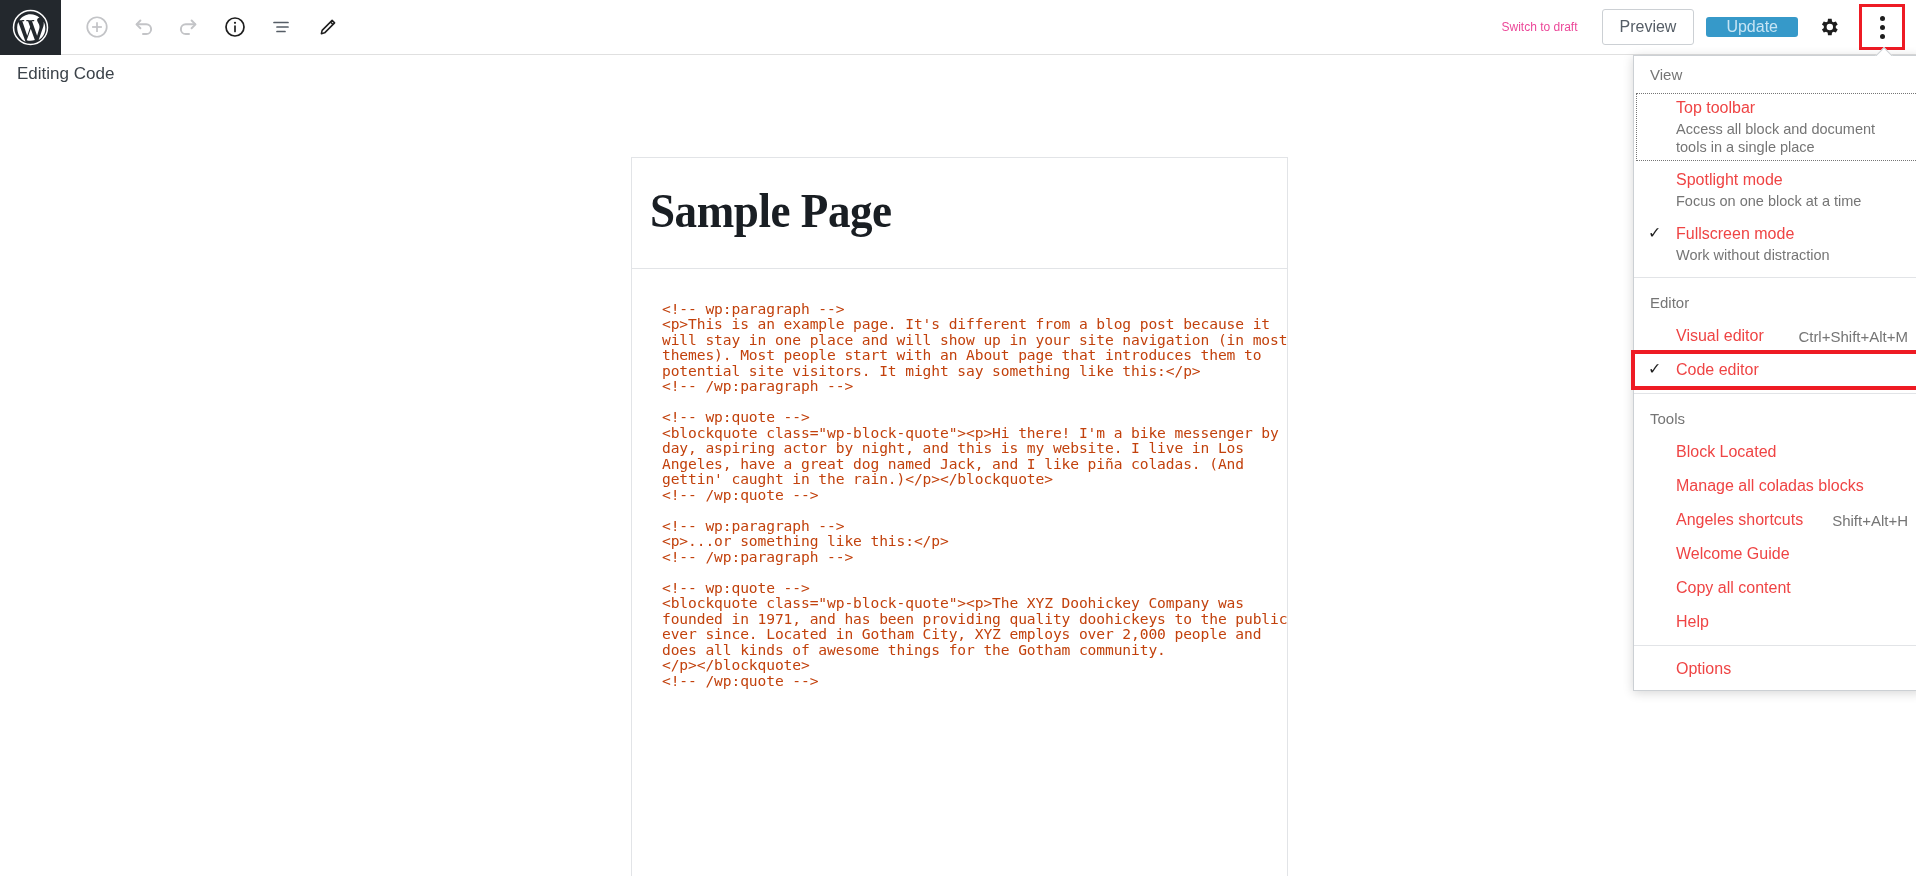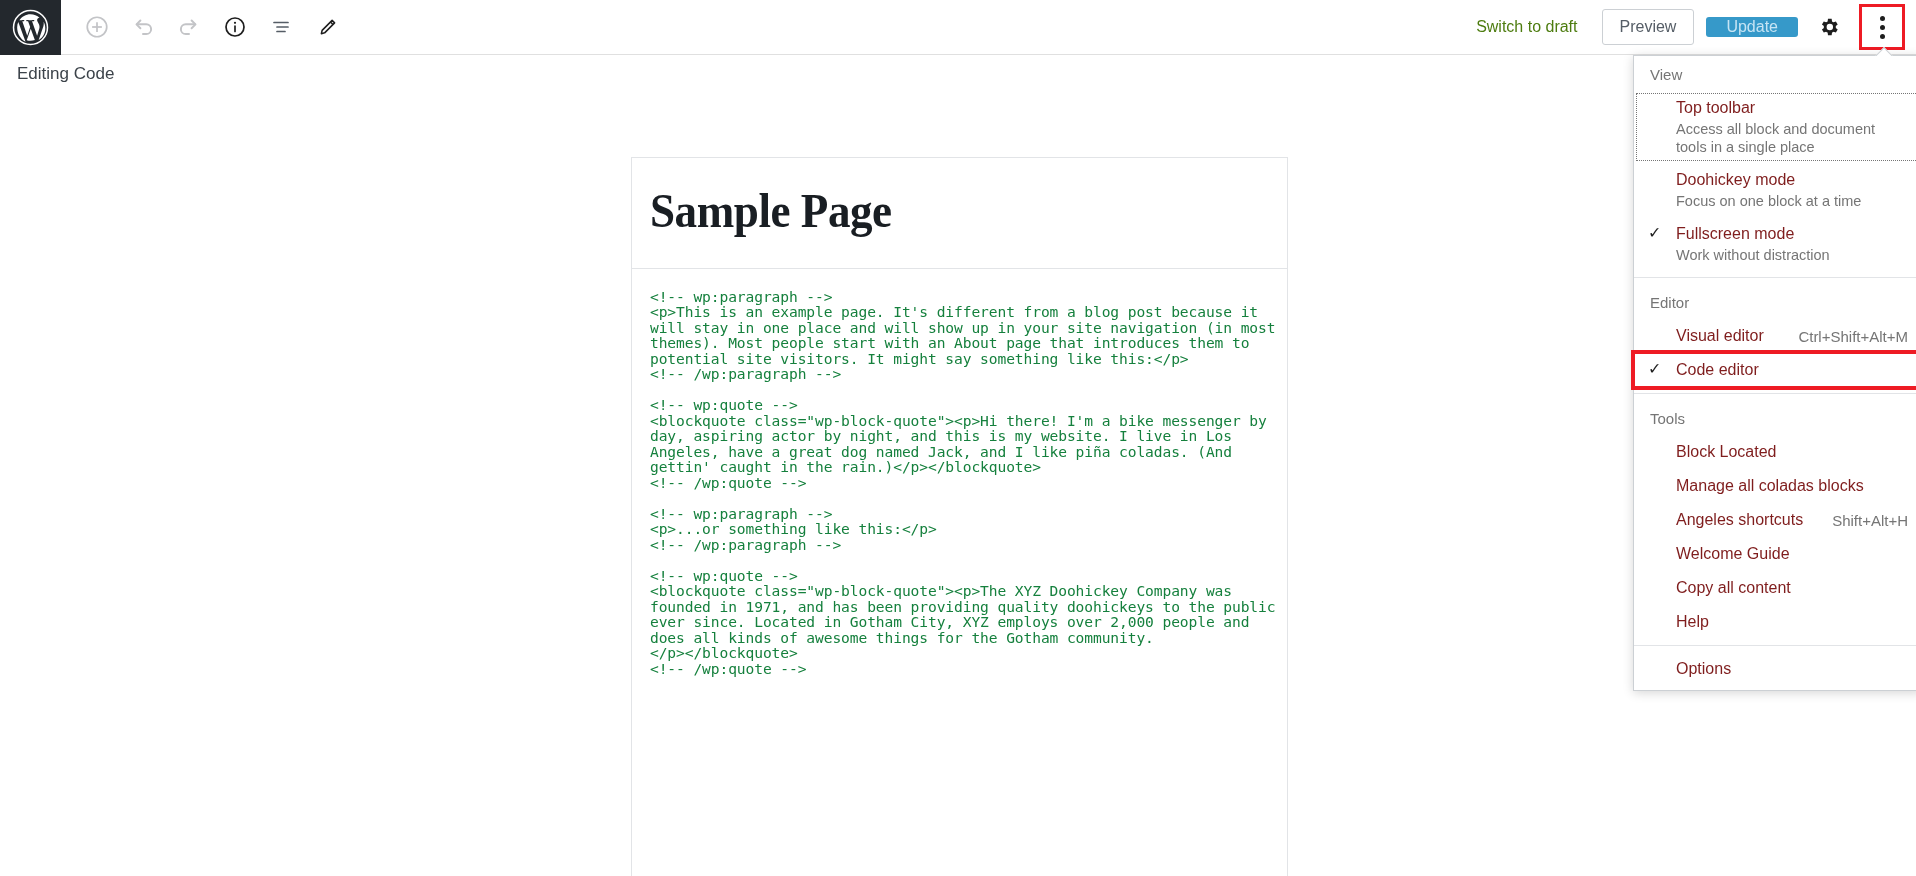--- a/index.html
+++ b/index.html
@@ -38,21 +38,21 @@
   .ic-dim  { color: #c3c4c7; }
   .ic-dark { color: #1e1e1e; }
   .ic-mid  { color: #555d66; }
 
   .topbar-right {
     margin-left: auto;
     display: flex; align-items: center;
     padding-right: 8px;
   }
   .switch-draft {
-    color: #4d7c0f; font-size: 16px; background: none; border: none;
+    color: #ec4899; font-size: 12px; background: none; border: none;
     cursor: pointer; padding: 8px 12px; white-space: nowrap; text-align: right;
   }
   .btn-preview {
     font-size: 16px; color: #555d66;
     background: #fff; border: 1px solid #ccd0d4; border-radius: 3px;
     padding: 8px 17px; margin-left: 12px; cursor: pointer; white-space: nowrap;
   }
   .btn-update {
     font-size: 16px; color: #c6e4f4;
     background: #3699c9; border: none; border-radius: 3px;
@@ -116,23 +116,23 @@
     border: 1px solid #e2e4e7;
     border-top: none;
     background: #fff;
     padding: 16px 14px 14px 14px;
     min-height: 628px;
   }
   .code-text {
     font-family: "DejaVu Sans Mono", "Liberation Mono", monospace;
     font-size: 14.6px;
     line-height: 15.5px;
-    color: #15803d;
+    color: #c2410c;
     white-space: pre;
-    margin: 4px;
+    margin: 16px;
     letter-spacing: -0.1px;
   }
 
   
   .menu {
     position: absolute;
     top: 55px; left: 1633px;
     width: 290px;
     background: #ffffff;
     border: 1px solid #ccd0d4;
@@ -161,21 +161,21 @@
     display: flex; align-items: flex-start;
     padding: 7px 14px 7px 42px;
     cursor: pointer;
     min-height: 30px;
   }
   .menu-item.focus-outline { outline: 1.5px dotted #757575; outline-offset: -3px; }
   .menu-item .tick {
     position: absolute; left: 14px; top: 8px;
     font-size: 16px; color: #1e1e1e; line-height: 1;
   }
-  .mi-main { font-size: 16px; color: #7f1d1d; line-height: 20px; }
+  .mi-main { font-size: 16px; color: #ef4444; line-height: 20px; }
   .mi-sub  { font-size: 14.5px; color: #757575; line-height: 18px; margin-top: 2px; max-width: 224px; }
   .mi-shortcut { margin-left: auto; font-size: 15px; color: #757575; padding-left: 10px; white-space: nowrap; }
   .mi-row { display: flex; align-items: center; width: 100%; }
 
   .menu-item.annot {
     outline: 4px solid #ee1b24;
     outline-offset: -1px;
     z-index: 2;
   }
 </style>
@@ -315,21 +315,21 @@
         <div style="flex: 1 1 0%; min-width: 0px;">
           <div class="mi-row">
             <span class="mi-main">Top toolbar</span>
           </div>
           <div class="mi-sub">Access all block and document tools in a single place</div>
         </div>
       </div>
       <div class="menu-item">
         <div style="flex: 1 1 0%; min-width: 0px;">
           <div class="mi-row">
-            <span class="mi-main">Doohickey mode</span>
+            <span class="mi-main">Spotlight mode</span>
           </div>
           <div class="mi-sub">Focus on one block at a time</div>
         </div>
       </div>
       <div class="menu-item">
         <span class="tick">✓</span>
         <div style="flex: 1 1 0%; min-width: 0px;">
           <div class="mi-row">
             <span class="mi-main">Fullscreen mode</span>
           </div>

